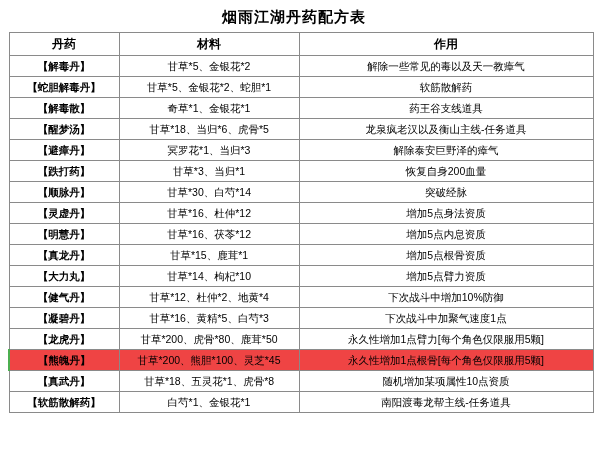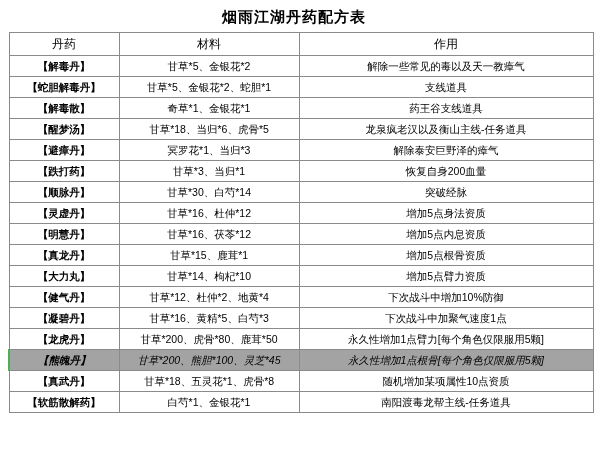--- a/index.html
+++ b/index.html
@@ -44,30 +44,29 @@
     vertical-align: middle;
     font-size: 10.5px;
     line-height: 12px;
     height: 20px;
     padding: 0 2px;
     overflow: hidden;
     white-space: nowrap;
   }
   table.recipe thead th {
     font-size: 12px;
-    font-weight: normal;
+    font-weight: bold;
     height: 22px;
     background: #ffffff;
   }
   table.recipe td.name {
     font-weight: bold;
   }
   table.recipe tr.highlight td {
-    background: #a3a3a3;
-    font-style: italic;
+    background: #ef4444;
   }
   table.recipe tr.highlight td.name {
     border-left: 2px solid #4caf50;
   }
 </style>
 </head>
 <body>
 
 <div class="page">
   <div class="title">烟雨江湖丹药配方表</div>
@@ -86,21 +85,21 @@
     </thead>
     <tbody id="table-body">
         <tr>
           <td class="name">【解毒丹】</td>
           <td>甘草*5、金银花*2</td>
           <td>解除一些常见的毒以及天一教瘴气</td>
         </tr>
         <tr>
           <td class="name">【蛇胆解毒丹】</td>
           <td>甘草*5、金银花*2、蛇胆*1</td>
-          <td>支线道具</td>
+          <td>软筋散解药</td>
         </tr>
         <tr>
           <td class="name">【解毒散】</td>
           <td>奇草*1、金银花*1</td>
           <td>药王谷支线道具</td>
         </tr>
         <tr>
           <td class="name">【醒梦汤】</td>
           <td>甘草*18、当归*6、虎骨*5</td>
           <td>龙泉疯老汉以及衡山主线-任务道具</td>

